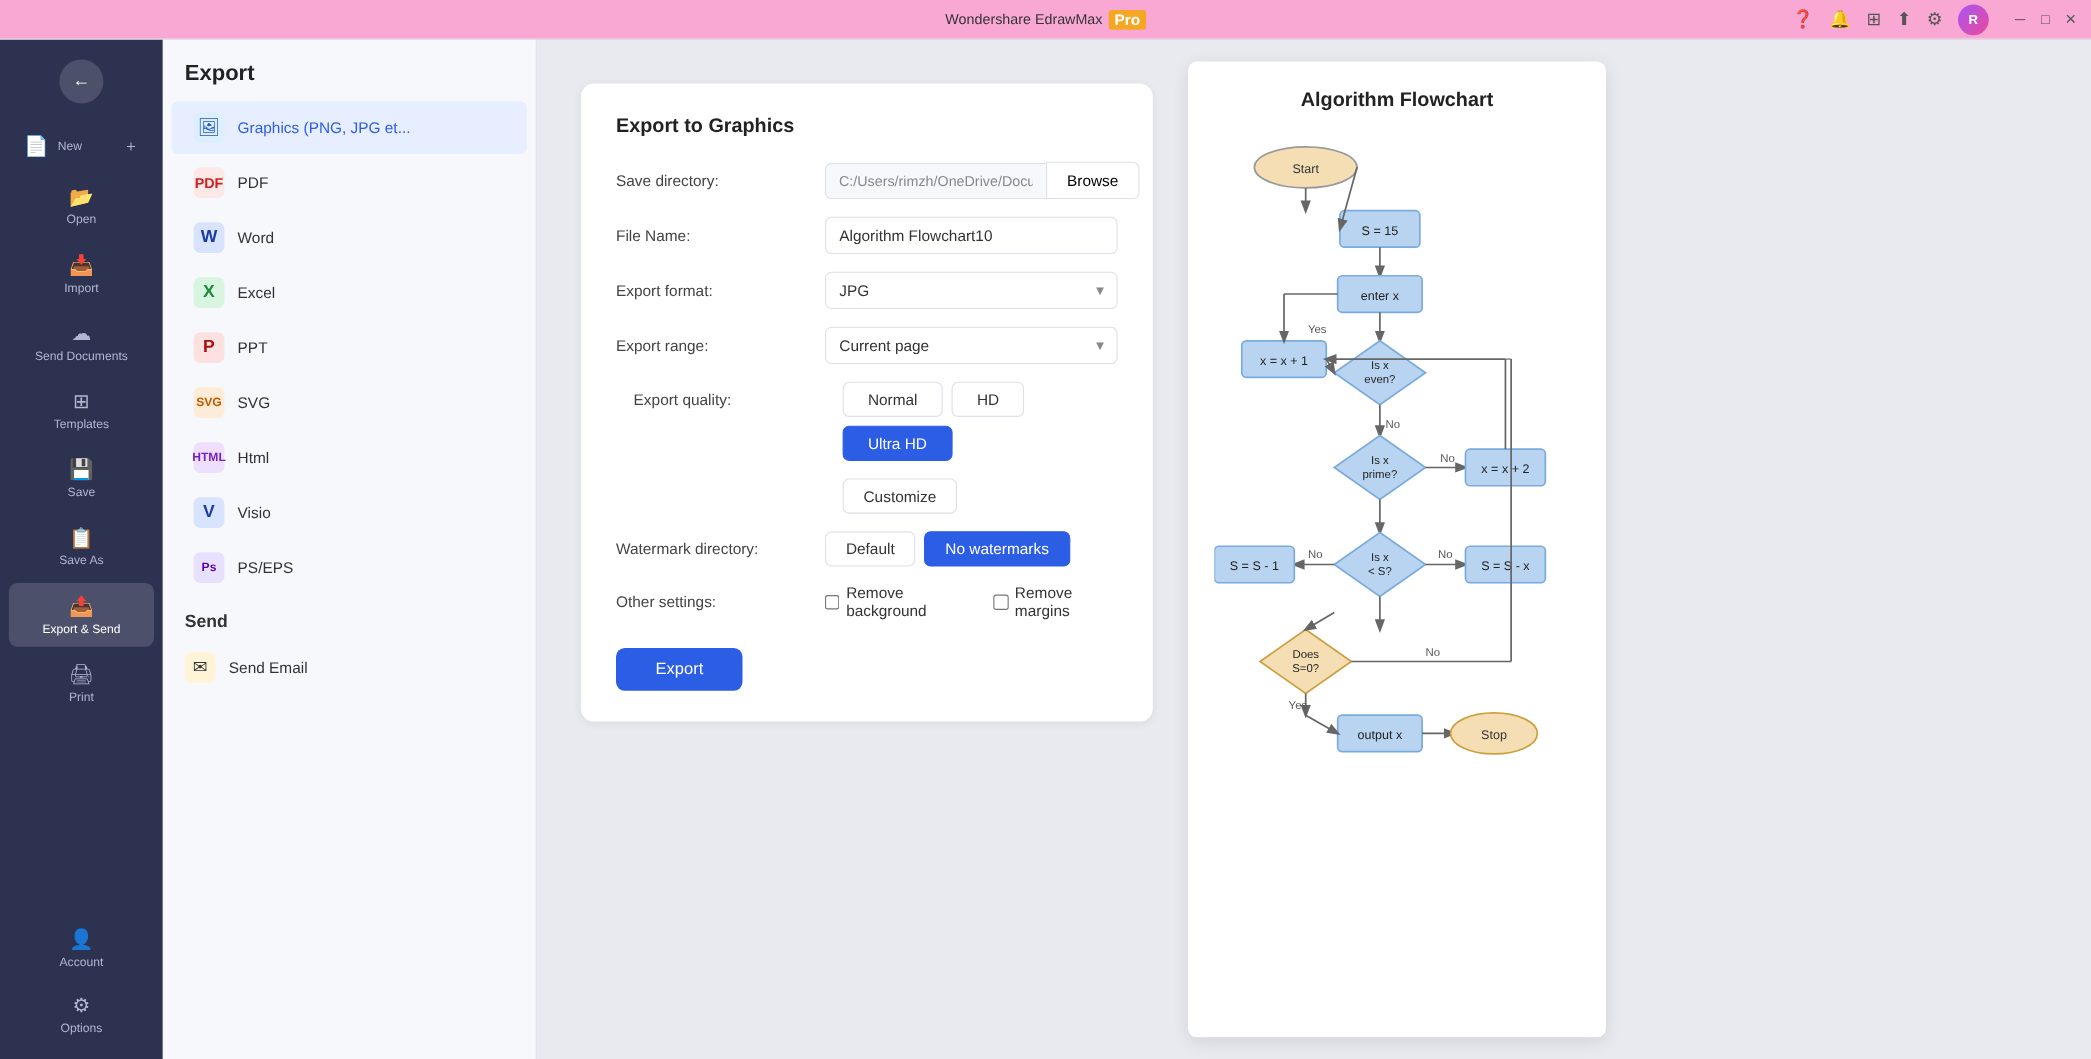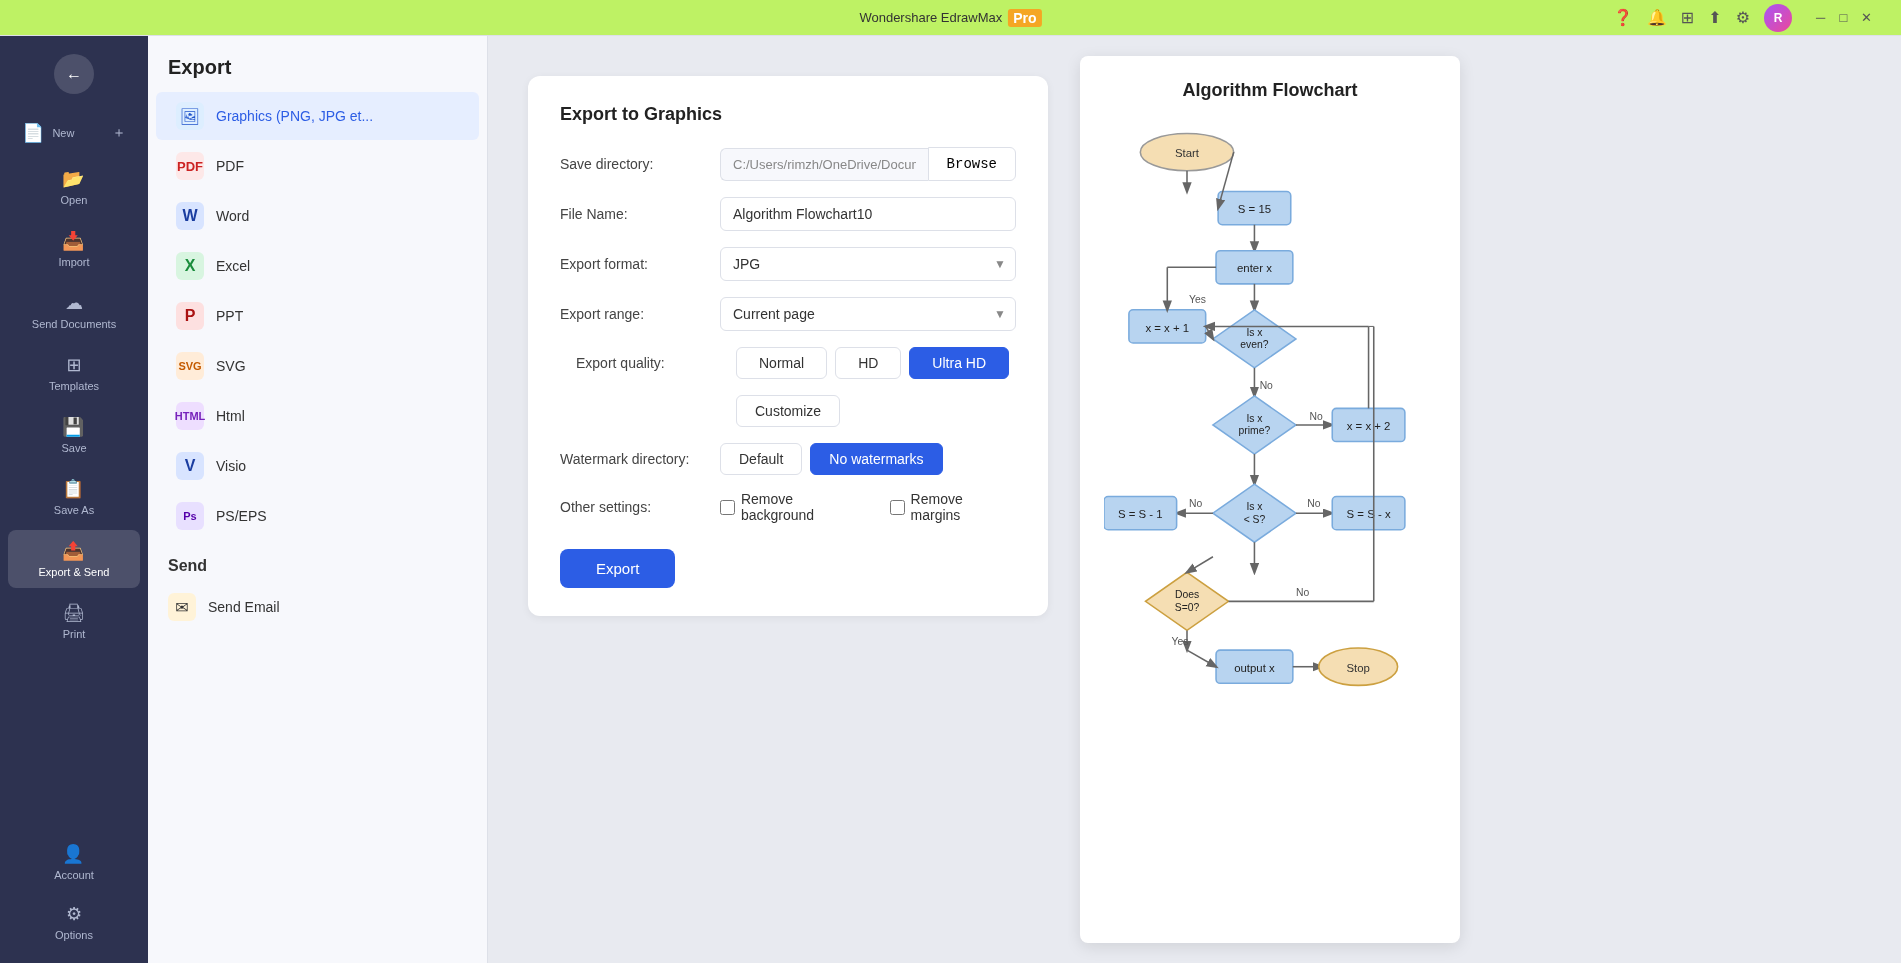--- a/index.html
+++ b/index.html
@@ -9,25 +9,25 @@
       width: 1901px;
       height: 963px;
       overflow: hidden;
       display: flex;
       flex-direction: column;
     }
 
     
     .titlebar {
       height: 36px;
-      background: #bef264;
+      background: #f9a8d4;
       display: flex;
       align-items: center;
       justify-content: space-between;
-      padding: 0 28px;
+      padding: 0 12px;
       border-bottom: 1px solid #dde0e8;
       flex-shrink: 0;
     }
     .titlebar-center {
       display: flex;
       align-items: center;
       gap: 6px;
       font-size: 13px;
       color: #333;
       position: absolute;
@@ -224,20 +224,21 @@
     .form-title {
       font-size: 18px;
       font-weight: 600;
       color: #222;
       margin-bottom: 22px;
     }
     .form-row {
       display: flex;
       align-items: center;
       margin-bottom: 16px;
+      gap: 30px;
     }
     .form-label {
       width: 160px;
       font-size: 14px;
       color: #444;
       flex-shrink: 0;
     }
     .form-control {
       flex: 1;
     }
@@ -292,21 +293,20 @@
       outline: none;
       border-right: none;
     }
     .dir-browse-btn {
       padding: 8px 18px;
       background: white;
       border: 1px solid #dde0e8;
       border-radius: 0 6px 6px 0;
       font-size: 14px;
       cursor: pointer;
-      font-family: Liberation Mono, monospace;
     }
 
     
     .quality-group {
       display: flex;
       gap: 2px;
       align-items: center;
       flex-wrap: wrap;
       gap: 8px;
     }

